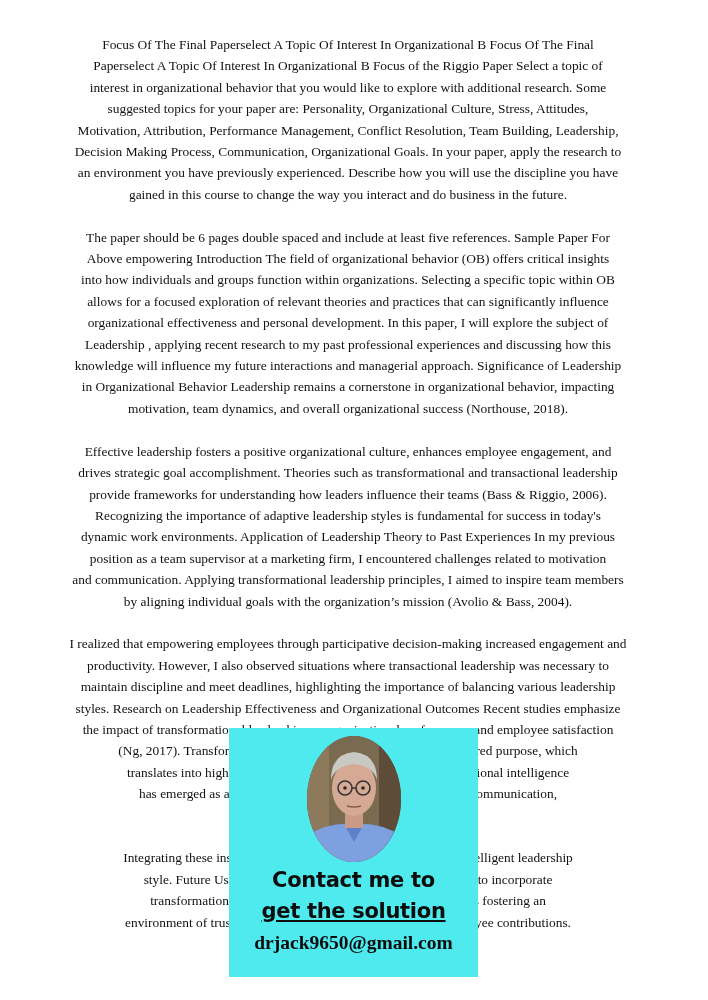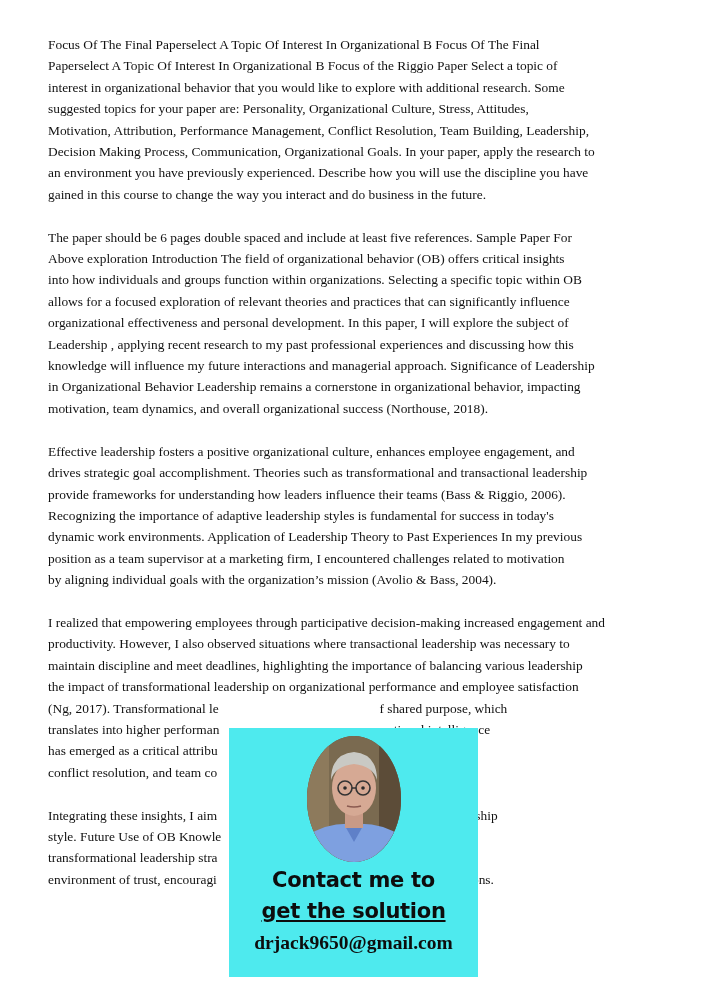--- a/index.html
+++ b/index.html
@@ -19,20 +19,21 @@
       top: 34px;
       width: 600px;
       font-family: "Liberation Serif", serif;
       font-size: 13.4px;
       line-height: 21.4px;
       color: #111111;
     }
     .para {
       margin: 0 0 21.4px 0;
       white-space: normal;
+      text-align: center;
     }
     .line {
       display: block;
       white-space: nowrap;
     }
     .promo {
       position: absolute;
       left: 229px;
       top: 728px;
       width: 249px;
@@ -85,42 +86,44 @@
     <span class="line">Paperselect A Topic Of Interest In Organizational B Focus of the Riggio Paper Select a topic of</span>
     <span class="line">interest in organizational behavior that you would like to explore with additional research. Some</span>
     <span class="line">suggested topics for your paper are: Personality, Organizational Culture, Stress, Attitudes,</span>
     <span class="line">Motivation, Attribution, Performance Management, Conflict Resolution, Team Building, Leadership,</span>
     <span class="line">Decision Making Process, Communication, Organizational Goals. In your paper, apply the research to</span>
     <span class="line">an environment you have previously experienced. Describe how you will use the discipline you have</span>
     <span class="line">gained in this course to change the way you interact and do business in the future.</span>
   </p>
   <p class="para">
     <span class="line">The paper should be 6 pages double spaced and include at least five references. Sample Paper For</span>
-    <span class="line">Above exploration Introduction The field of organizational behavior (OB) offers critical insights</span>
+    <span class="line">Above empowering Introduction The field of organizational behavior (OB) offers critical insights</span>
     <span class="line">into how individuals and groups function within organizations. Selecting a specific topic within OB</span>
     <span class="line">allows for a focused exploration of relevant theories and practices that can significantly influence</span>
     <span class="line">organizational effectiveness and personal development. In this paper, I will explore the subject of</span>
     <span class="line">Leadership , applying recent research to my past professional experiences and discussing how this</span>
     <span class="line">knowledge will influence my future interactions and managerial approach. Significance of Leadership</span>
     <span class="line">in Organizational Behavior Leadership remains a cornerstone in organizational behavior, impacting</span>
     <span class="line">motivation, team dynamics, and overall organizational success (Northouse, 2018).</span>
   </p>
   <p class="para">
     <span class="line">Effective leadership fosters a positive organizational culture, enhances employee engagement, and</span>
     <span class="line">drives strategic goal accomplishment. Theories such as transformational and transactional leadership</span>
     <span class="line">provide frameworks for understanding how leaders influence their teams (Bass &amp; Riggio, 2006).</span>
     <span class="line">Recognizing the importance of adaptive leadership styles is fundamental for success in today's</span>
     <span class="line">dynamic work environments. Application of Leadership Theory to Past Experiences In my previous</span>
     <span class="line">position as a team supervisor at a marketing firm, I encountered challenges related to motivation</span>
+    <span class="line">and communication. Applying transformational leadership principles, I aimed to inspire team members</span>
     <span class="line">by aligning individual goals with the organization’s mission (Avolio &amp; Bass, 2004).</span>
   </p>
   <p class="para">
     <span class="line">I realized that empowering employees through participative decision-making increased engagement and</span>
     <span class="line">productivity. However, I also observed situations where transactional leadership was necessary to</span>
     <span class="line">maintain discipline and meet deadlines, highlighting the importance of balancing various leadership</span>
+    <span class="line">styles. Research on Leadership Effectiveness and Organizational Outcomes Recent studies emphasize</span>
     <span class="line">the impact of transformational leadership on organizational performance and employee satisfaction</span>
     <span class="line" style="white-space:pre">(Ng, 2017). Transformational le                                                f shared purpose, which</span>
     <span class="line" style="white-space:pre">translates into higher performan                                               motional intelligence</span>
     <span class="line" style="white-space:pre">has emerged as a critical attribu                                              r communication,</span>
     <span class="line">conflict resolution, and team co</span>
   </p>
   <p class="para">
     <span class="line" style="white-space:pre">Integrating these insights, I aim                                              ly intelligent leadership</span>
     <span class="line" style="white-space:pre">style. Future Use of OB Knowle                                                to incorporate</span>
     <span class="line" style="white-space:pre">transformational leadership stra                                              s fostering an</span>

